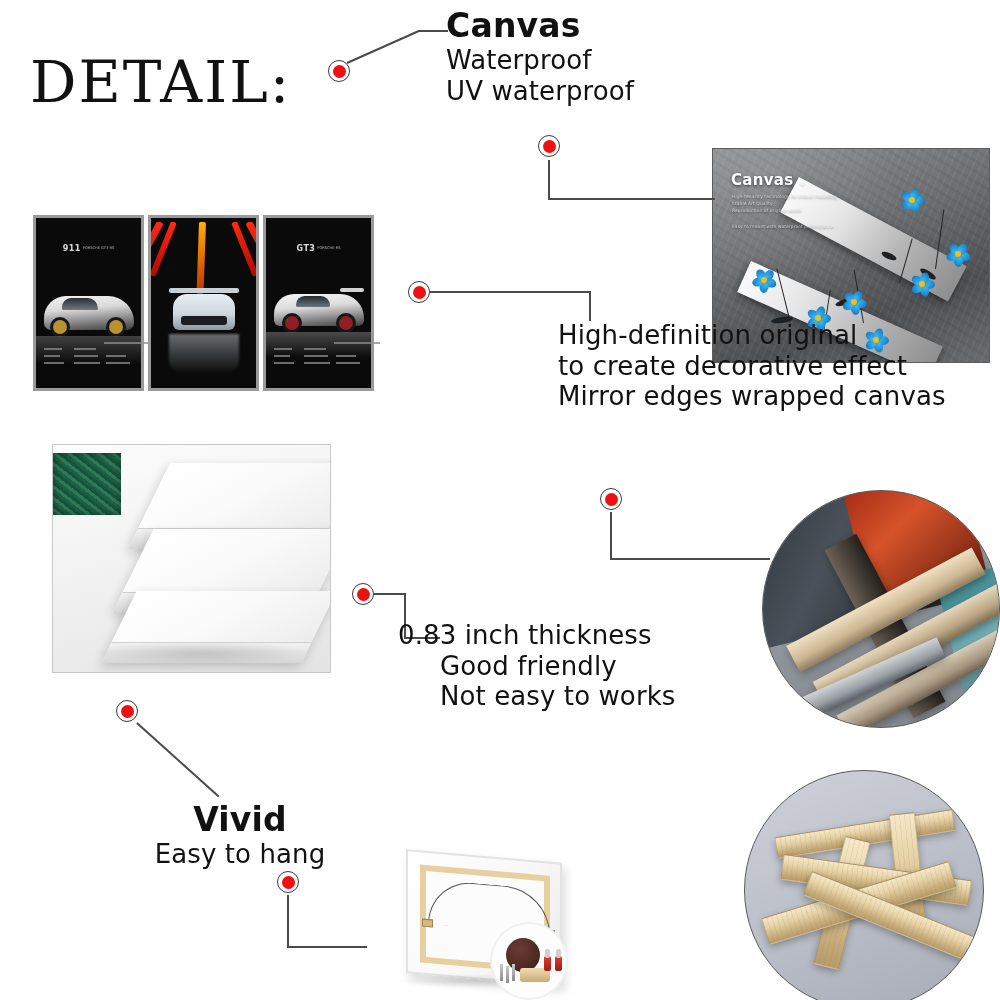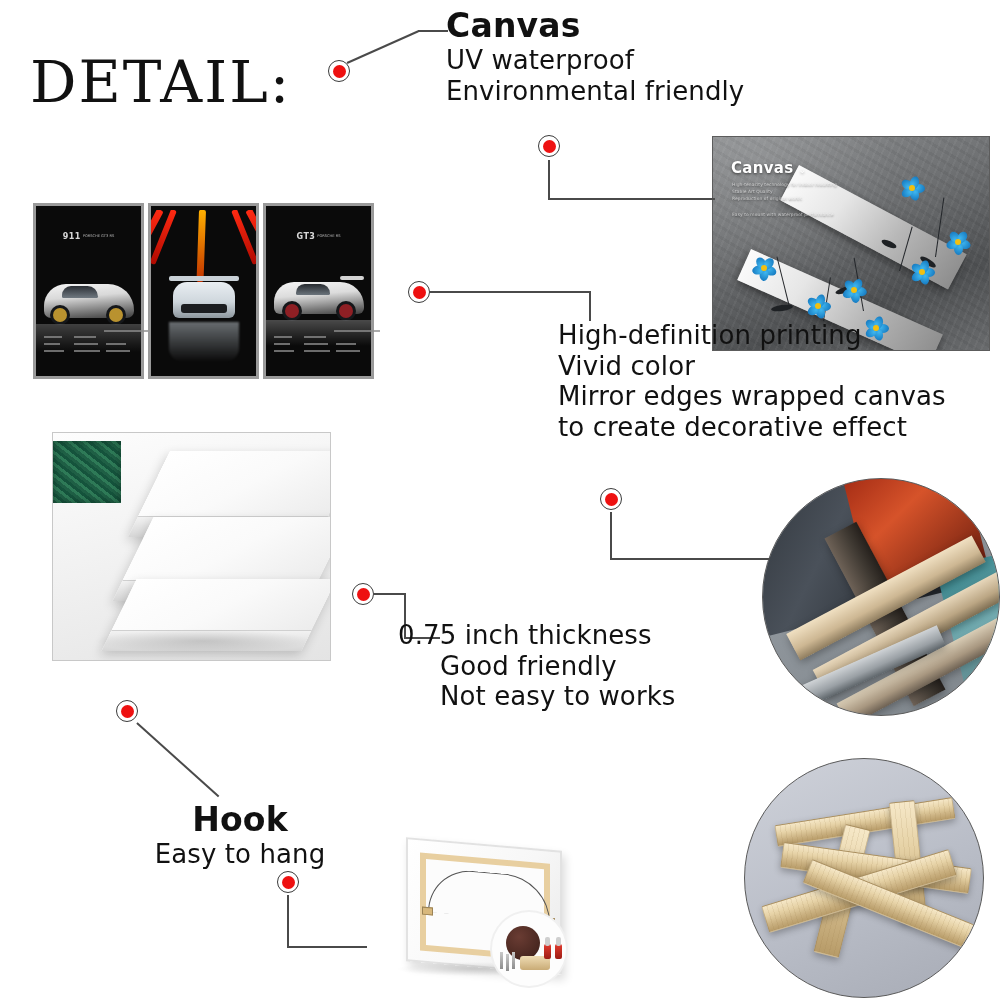--- a/index.html
+++ b/index.html
@@ -35,21 +35,21 @@
     content:"";width:13px;height:13px;border-radius:50%;background:#ee1111;
   }
 
   
   .lead{position:absolute;background:#4a4a4a;}
   .lead.h{height:1.8px;}
   .lead.v{width:1.8px;}
   .lead.diag{height:1.8px;transform-origin:0 50%;}
 
   
-  .photo{position:absolute;overflow:hidden;background:#ddd;}
+  .photo{position:absolute;overflow:hidden;background:#ddd;margin-top:12px;}
   .photo.circle{border-radius:50%;border:1px solid #5a5a5a;}
 
   
   #car-triptych{left:18px;top:200px;width:365px;height:182px;background:#fff;}
   .poster{position:absolute;top:6px;height:170px;background:#0a0a0a;
           box-shadow:0 0 0 3px #9a9a9a;}
   #poster-1{left:18px;width:105px;}
   #poster-2{left:133px;width:105px;}
   #poster-3{left:248px;width:105px;}
   .poster .ptitle{
@@ -461,35 +461,34 @@
   <div class="marker" style="left:328px;top:60px;"></div>
   <div class="marker" style="left:538px;top:135px;"></div>
   <div class="marker" style="left:408px;top:281px;"></div>
   <div class="marker" style="left:600px;top:488px;"></div>
   <div class="marker" style="left:352px;top:583px;"></div>
   <div class="marker" style="left:116px;top:700px;"></div>
   <div class="marker" style="left:277px;top:871px;"></div>
 
   <div class="callout" id="callout-canvas" style="left:446px;top:8px;">
     <div class="head">Canvas</div>
+    <div class="line">Waterproof</div>
     <div class="line">UV waterproof</div>
-    <div class="line">Environmental friendly</div>
   </div>
 
   <div class="callout" id="callout-printing" style="left:532px;top:320px;">
-    <div class="line ind1">High-definition printing</div>
-    <div class="line ind1">Vivid color</div>
+    <div class="line ind1">High-definition original</div>
+    <div class="line ind1">to create decorative effect</div>
     <div class="line ind1">Mirror edges wrapped canvas</div>
-    <div class="line ind1">to create decorative effect</div>
   </div>
 
   <div class="callout" id="callout-wooden-frame" style="left:398px;top:620px;">
-    <div class="line">0.75 inch thickness</div>
+    <div class="line">0.83 inch thickness</div>
     <div class="line ind2">Good friendly</div>
     <div class="line ind2">Not easy to works</div>
   </div>
 
   <div class="callout center" id="callout-hook" style="left:140px;top:802px;width:200px;">
-    <div class="head">Hook</div>
+    <div class="head">Vivid</div>
     <div class="line">Easy to hang</div>
   </div>
 
 </div>
 
 </body></html>

